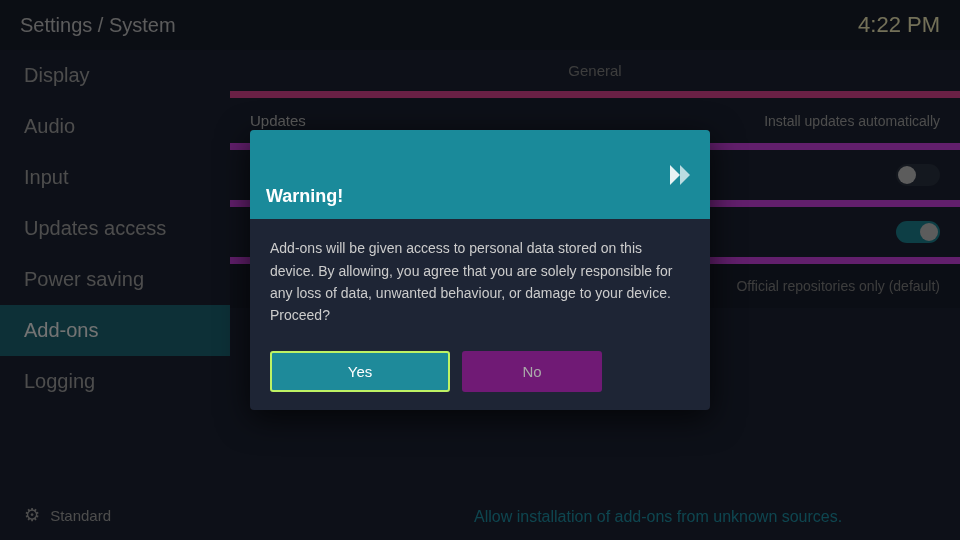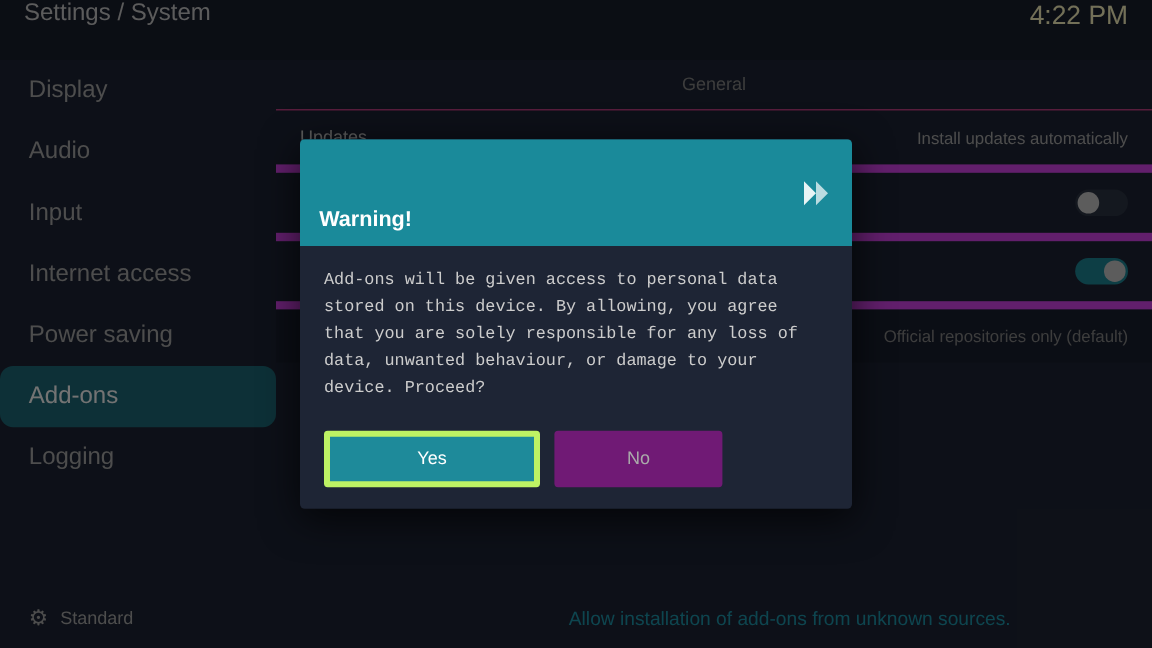--- a/index.html
+++ b/index.html
@@ -12,20 +12,21 @@
       overflow: hidden;
       position: relative;
     }
 
     
     .header {
       position: absolute;
       top: 0; left: 0; right: 0;
       height: 50px;
       display: flex;
+      align-items: center;
       justify-content: space-between;
       padding: 0 20px;
       background: #1a1f2e;
       gap: 28px;
     }
     .header-title {
       font-size: 20px;
       color: #cccccc;
       font-weight: 300;
     }
@@ -48,21 +49,20 @@
     }
     .sidebar-item {
       padding: 14px 24px;
       font-size: 20px;
       color: #aaaaaa;
       cursor: pointer;
     }
     .sidebar-item.active {
       background: #1e6b7a;
       color: #ffffff;
-      border-radius: 11px;
     }
     .sidebar-footer {
       margin-top: auto;
       padding: 14px 24px;
       display: flex;
       align-items: center;
       gap: 10px;
       font-size: 15px;
       color: #aaaaaa;
     }
@@ -79,21 +79,21 @@
       bottom: 0;
       background: #1e2535;
     }
 
     
     .section-header {
       text-align: center;
       padding: 12px 0;
       font-size: 15px;
       color: #888888;
-      border-bottom: 1px solid #ec4899;
+      border-bottom: 7px solid #ec4899;
     }
 
     
     .settings-row {
       display: flex;
       align-items: center;
       justify-content: space-between;
       padding: 14px 20px;
       border-bottom: 7px solid #d946ef;
     }
@@ -204,35 +204,34 @@
     }
     .kodi-logo-svg {
       width: 28px;
       height: 28px;
     }
     .dialog-body {
       padding: 18px 20px 14px;
       font-size: 14px;
       color: #cccccc;
       line-height: 1.6;
-      font-family: Liberation Mono, monospace;
     }
     .dialog-buttons {
       display: flex;
       padding: 10px 20px 18px;
       gap: 12px;
     }
     .btn-yes {
       flex: 0 0 180px;
       padding: 10px 0;
       text-align: center;
       background: #1e8a9a;
       color: #ffffff;
       font-size: 15px;
-      border: 5px solid #bef264;
+      border: 2px solid #bef264;
       border-radius: 3px;
       cursor: pointer;
     }
     .btn-no {
       flex: 0 0 140px;
       padding: 10px 0;
       text-align: center;
       background: #701a75;
       color: #aaaaaa;
       font-size: 15px;
@@ -246,21 +245,21 @@
 
 <div class="header">
   <span class="header-title">Settings / System</span>
   <span class="header-time">4:22 PM</span>
 </div>
 
 <div class="sidebar">
   <div class="sidebar-item">Display</div>
   <div class="sidebar-item">Audio</div>
   <div class="sidebar-item">Input</div>
-  <div class="sidebar-item">Internet access</div>
+  <div class="sidebar-item">Updates access</div>
   <div class="sidebar-item">Power saving</div>
   <div class="sidebar-item active">Add-ons</div>
   <div class="sidebar-item">Logging</div>
   <div class="sidebar-footer">
     <span class="gear-icon">⚙</span>
     <span>Standard</span>
   </div>
 </div>
 
 <div class="main">

